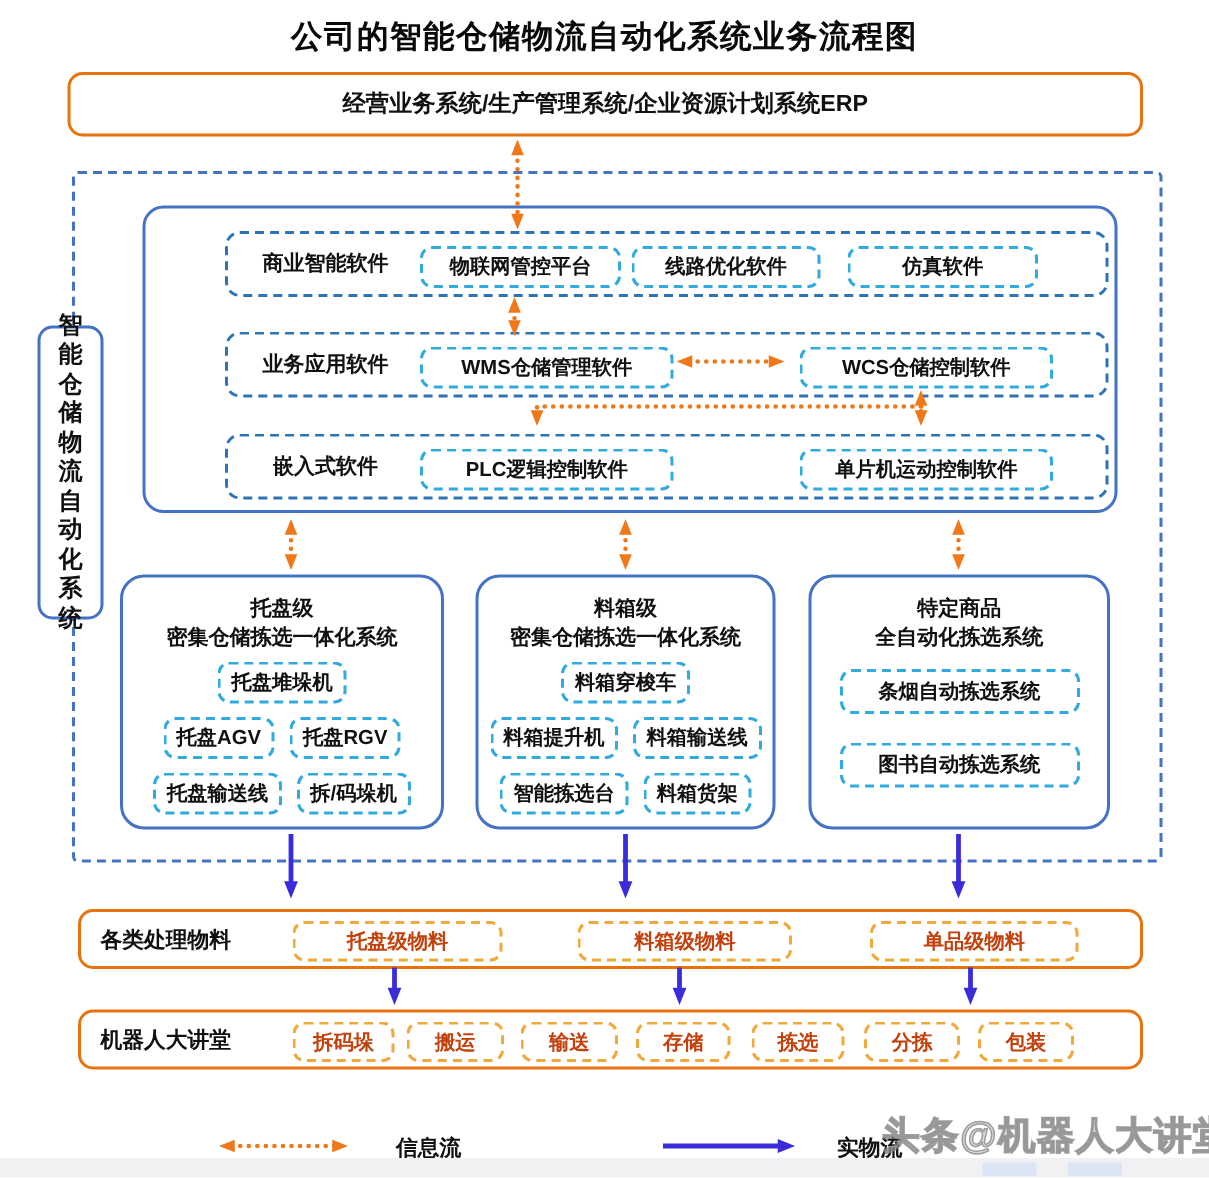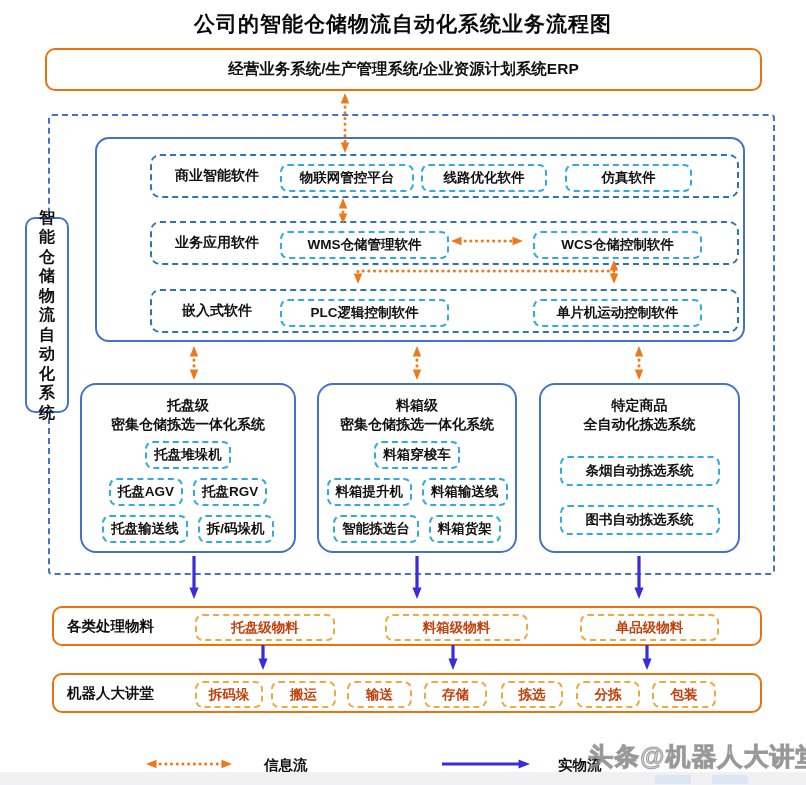--- a/index.html
+++ b/index.html
@@ -59,21 +59,21 @@
     display:flex;flex-direction:column;align-items:center;padding-top:11px;
   }
   .equip-title{font-size:14px;font-weight:bold;color:#111;line-height:19px;text-align:center;}
   .equip-feat{margin-top:7px;}
   .equip-grid{display:flex;gap:10px;margin-top:9px;justify-content:center;}
   .chip{
     border:2px dashed #31AADF;border-radius:8px;background:#fff;
     font-size:13.5px;font-weight:bold;color:#111;white-space:nowrap;
     padding:3px 7px;line-height:18px;
   }
-  .equip-stack{display:flex;flex-direction:column;align-items:flex-start;gap:19px;margin-top:22px;}
+  .equip-stack{display:flex;flex-direction:column;align-items:flex-start;gap:19px;margin-top:12px;}
   .equip-stack .chip{width:142px;text-align:center;padding:4px 7px;}
 
   .orange-row{
     left:52px;width:710px;height:40px;
     border:2.5px solid #E8720C;border-radius:10px;background:#fff;
   }
   .row-label{
     left:13px;top:0;height:100%;width:130px;display:flex;align-items:center;
     font-size:14.5px;font-weight:bold;color:#111;
   }

